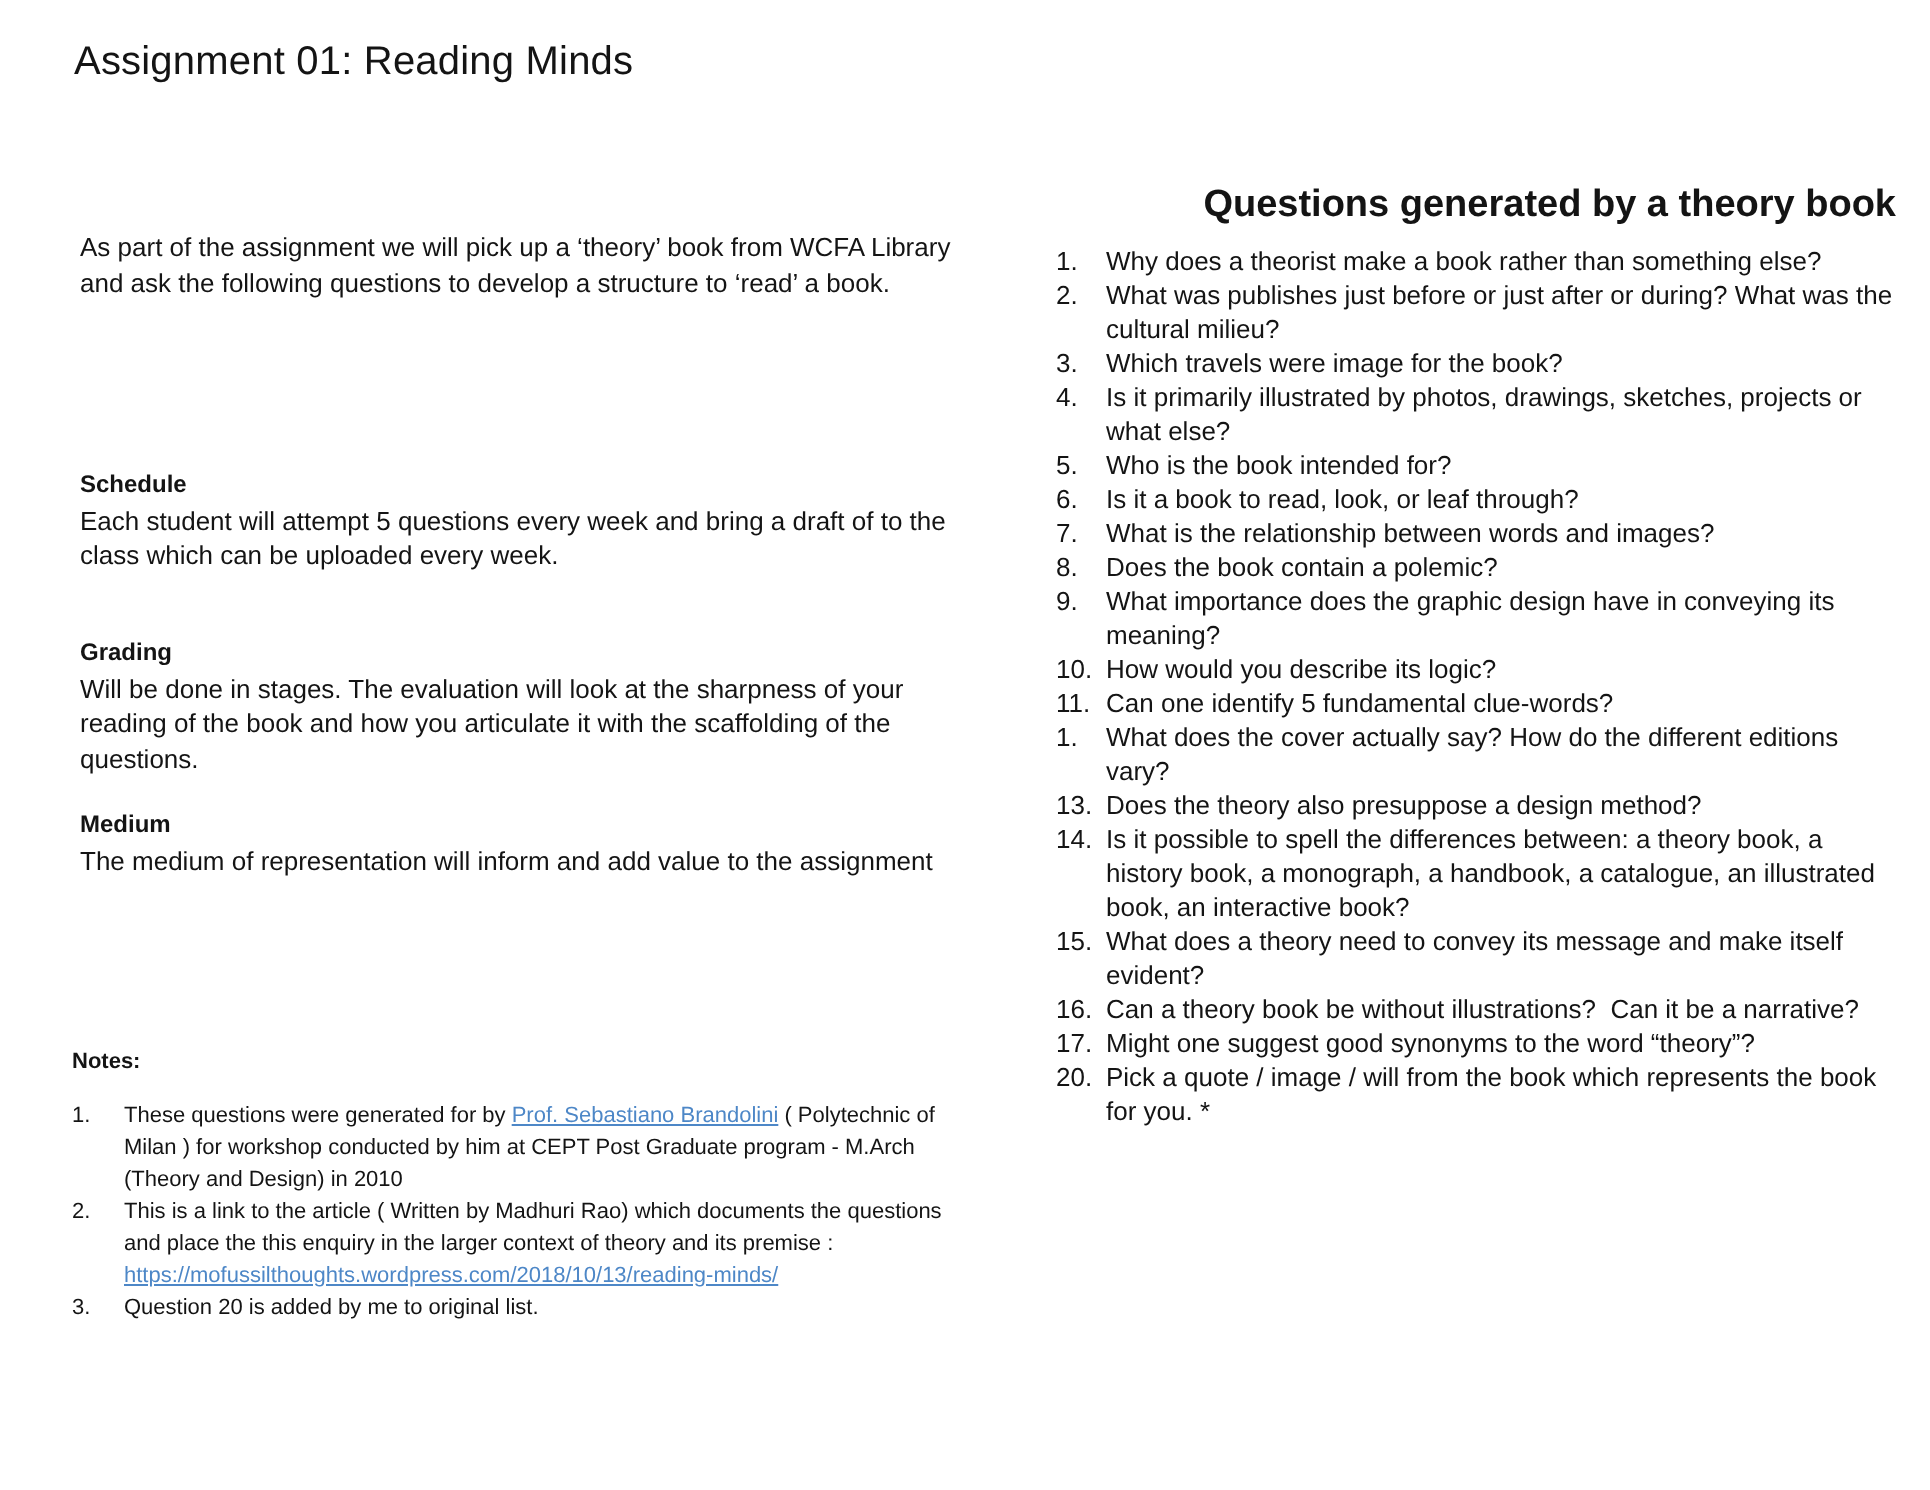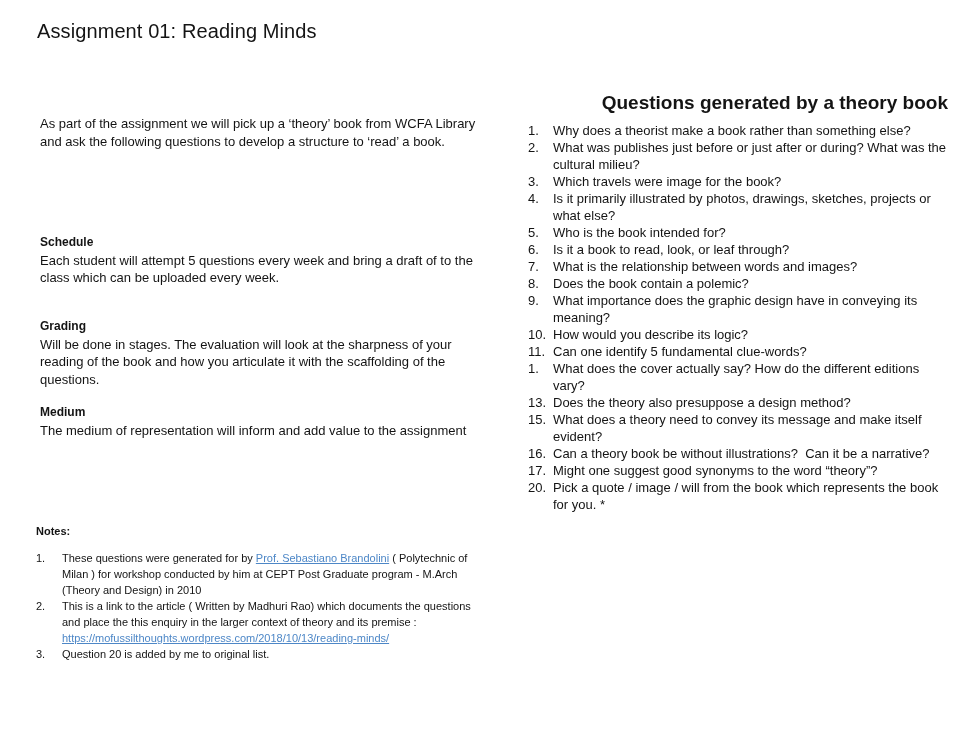--- a/index.html
+++ b/index.html
@@ -130,20 +130,24 @@
       </li>
     <li class="q-item">
         <span class="num">1.</span>
         <span class="txt">What does the cover actually say? How do the different editions vary?</span>
       </li>
     <li class="q-item">
         <span class="num">13.</span>
         <span class="txt">Does the theory also presuppose a design method?</span>
       </li>
     <li class="q-item">
+        <span class="num">14.</span>
+        <span class="txt">Is it possible to spell the differences between: a theory book, a history book, a monograph, a handbook, a catalogue, an illustrated book, an interactive book?</span>
+      </li>
+    <li class="q-item">
         <span class="num">15.</span>
         <span class="txt">What does a theory need to convey its message and make itself evident?</span>
       </li>
     <li class="q-item">
         <span class="num">16.</span>
         <span class="txt">Can a theory book be without illustrations?  Can it be a narrative?</span>
       </li>
     <li class="q-item">
         <span class="num">17.</span>
         <span class="txt">Might one suggest good synonyms to the word “theory”?</span>

